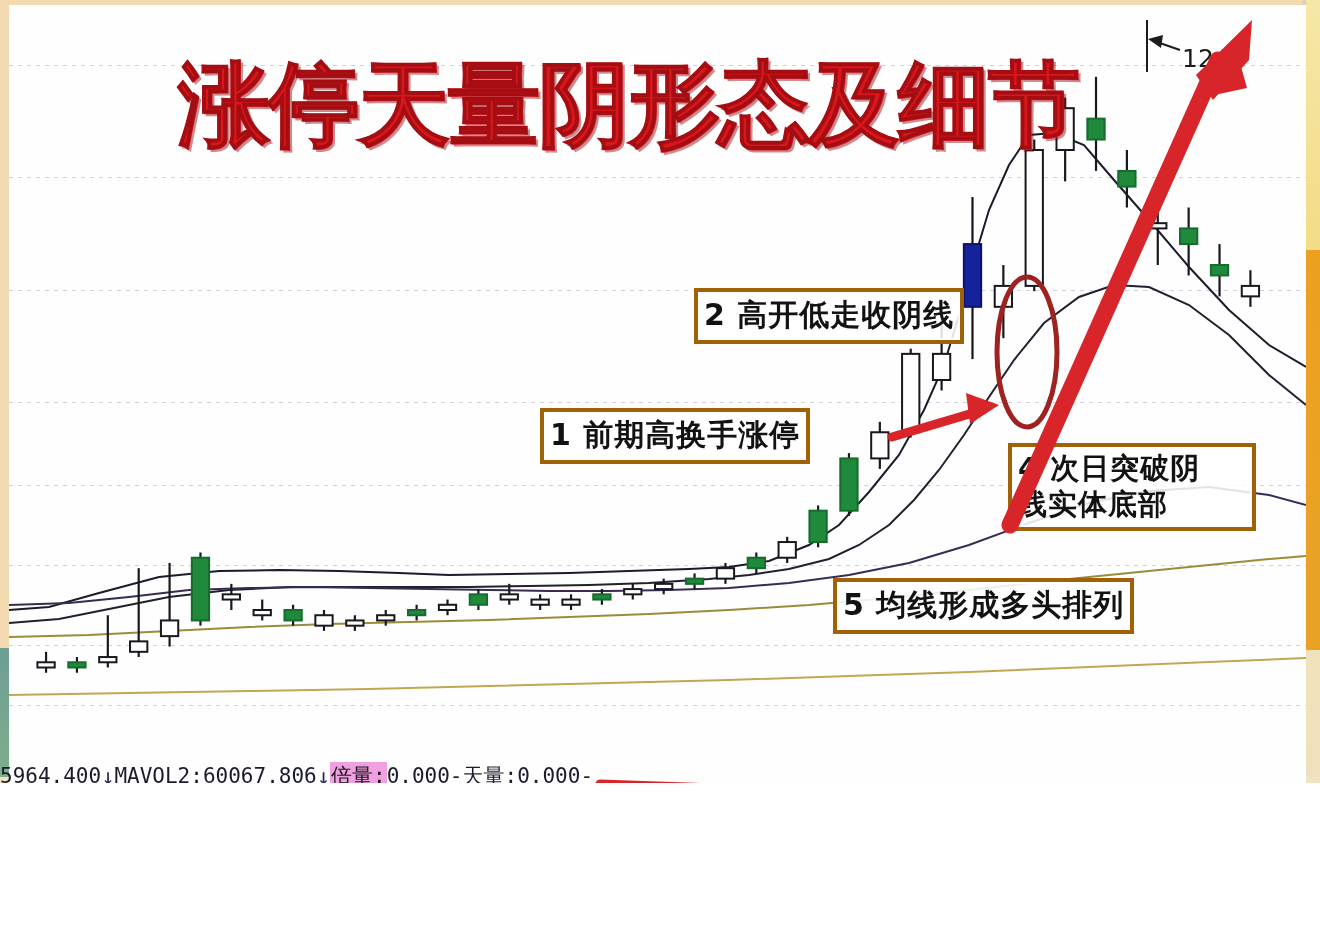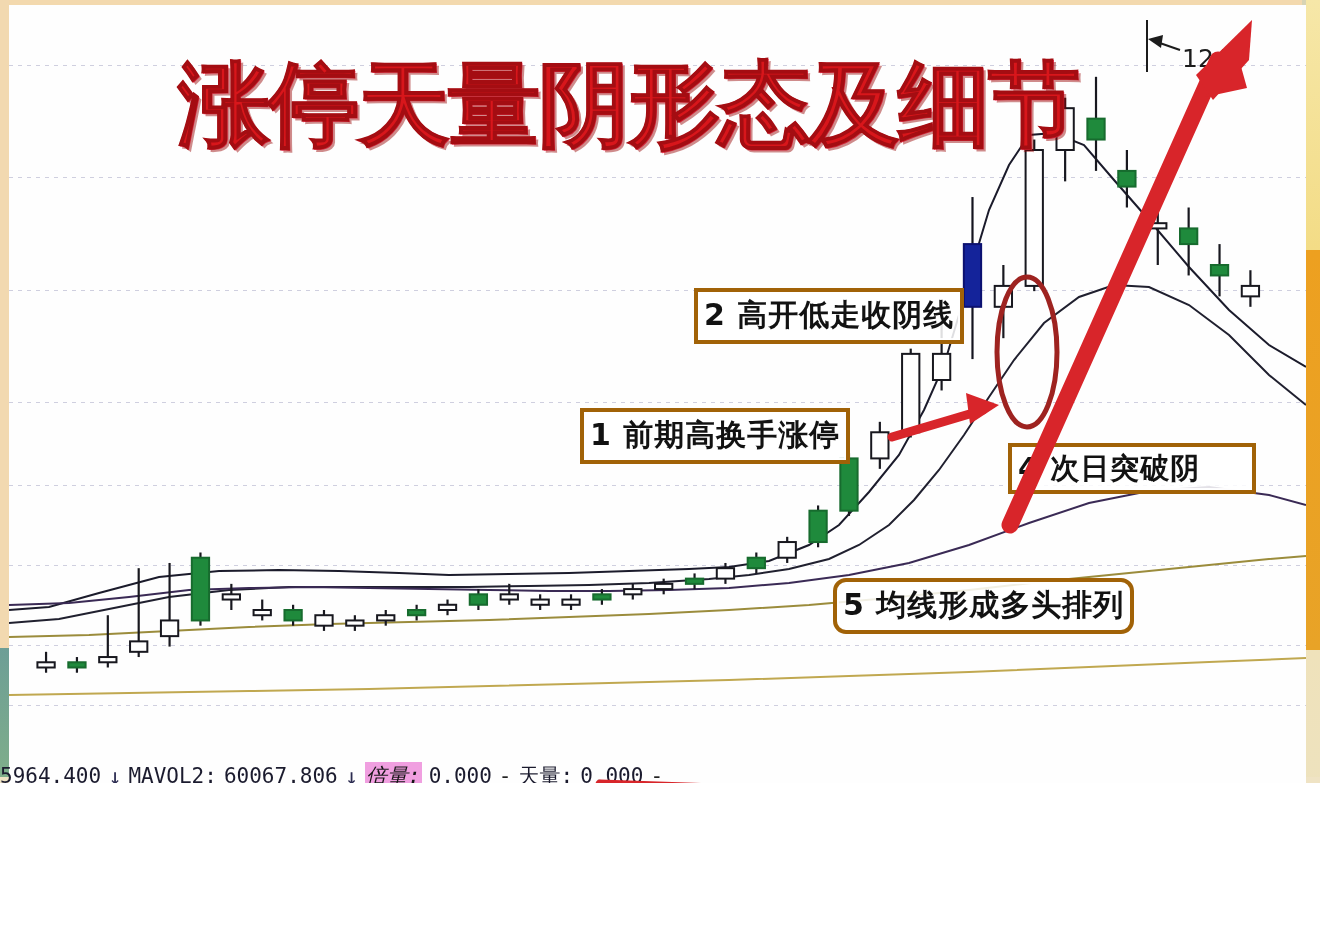--- a/index.html
+++ b/index.html
@@ -54,37 +54,37 @@
     color:#121212;
     font-family:"DejaVu Sans","Liberation Sans",sans-serif;
     font-size:30px;font-weight:600;
     padding:3px 6px 4px 6px;
     white-space:nowrap;
     letter-spacing:1px;
   }
   .callout.two-line{white-space:normal;line-height:1.25;font-size:29px;width:228px;}
 
   #callout-2{left:694px;top:288px;}
-  #callout-1{left:580px;top:408px;}
+  #callout-1{left:540px;top:408px;}
   #callout-4{left:1008px;top:443px;}
-  #callout-5{left:833px;top:578px;border-radius:13px;}
+  #callout-5{left:833px;top:578px;}
   #callout-3{left:878px;top:682px;}
 
   
   #overlay{position:absolute;left:0;top:0;width:1320px;height:938px;pointer-events:none;}
 
   
   #quote-line{
     position:absolute;left:0;top:760px;height:32px;
     font-family:"DejaVu Sans Mono","Liberation Mono",monospace;
     font-size:21px;color:#1b1b2e;
     white-space:nowrap;
-    display:flex;align-items:center;gap:7px;
+    display:flex;align-items:center;
   }
-  #quote-line .hl{background:#f09fe0;color:#151515;padding:0 1px;font-style:italic;}
+  #quote-line .hl{background:#f09fe0;color:#151515;padding:0 1px;}
   #quote-line .dn{color:#2b2b50;font-size:22px;}
   #quote-line .sep{color:#222;}
 
   
   #price-tag{
     position:absolute;left:1182px;top:44px;
     font-family:"DejaVu Sans","Liberation Sans",sans-serif;
     font-size:25px;color:#1c1c1c;font-weight:500;
   }
 </style>
@@ -370,20 +370,21 @@
     <span class="sep">-</span>
     <span>天量:</span>
     <span>0.000</span>
     <span class="sep">-</span>
   </div>
 
   <div class="callout" id="callout-1">1 前期高换手涨停</div>
   <div class="callout" id="callout-2">2 高开低走收阴线</div>
   <div class="callout two-line" id="callout-4">
     <div>4 次日突破阴</div>
+    <div>线实体底部</div>
   </div>
   <div class="callout" id="callout-5">5 均线形成多头排列</div>
 
   <svg id="overlay" viewBox="0 0 1320 938">
 
     <g>
       <path d="M1010,525 L1218,60" stroke="#d8252a" stroke-width="17" fill="none" stroke-linecap="round"></path>
       <path d="M1252,20 L1205,97 L1247,88 L1237,52 Z" fill="#d8252a"></path>
       <path d="M1252,20 L1196,75 L1213,100 L1249,60 Z" fill="#d8252a"></path>
     </g>

